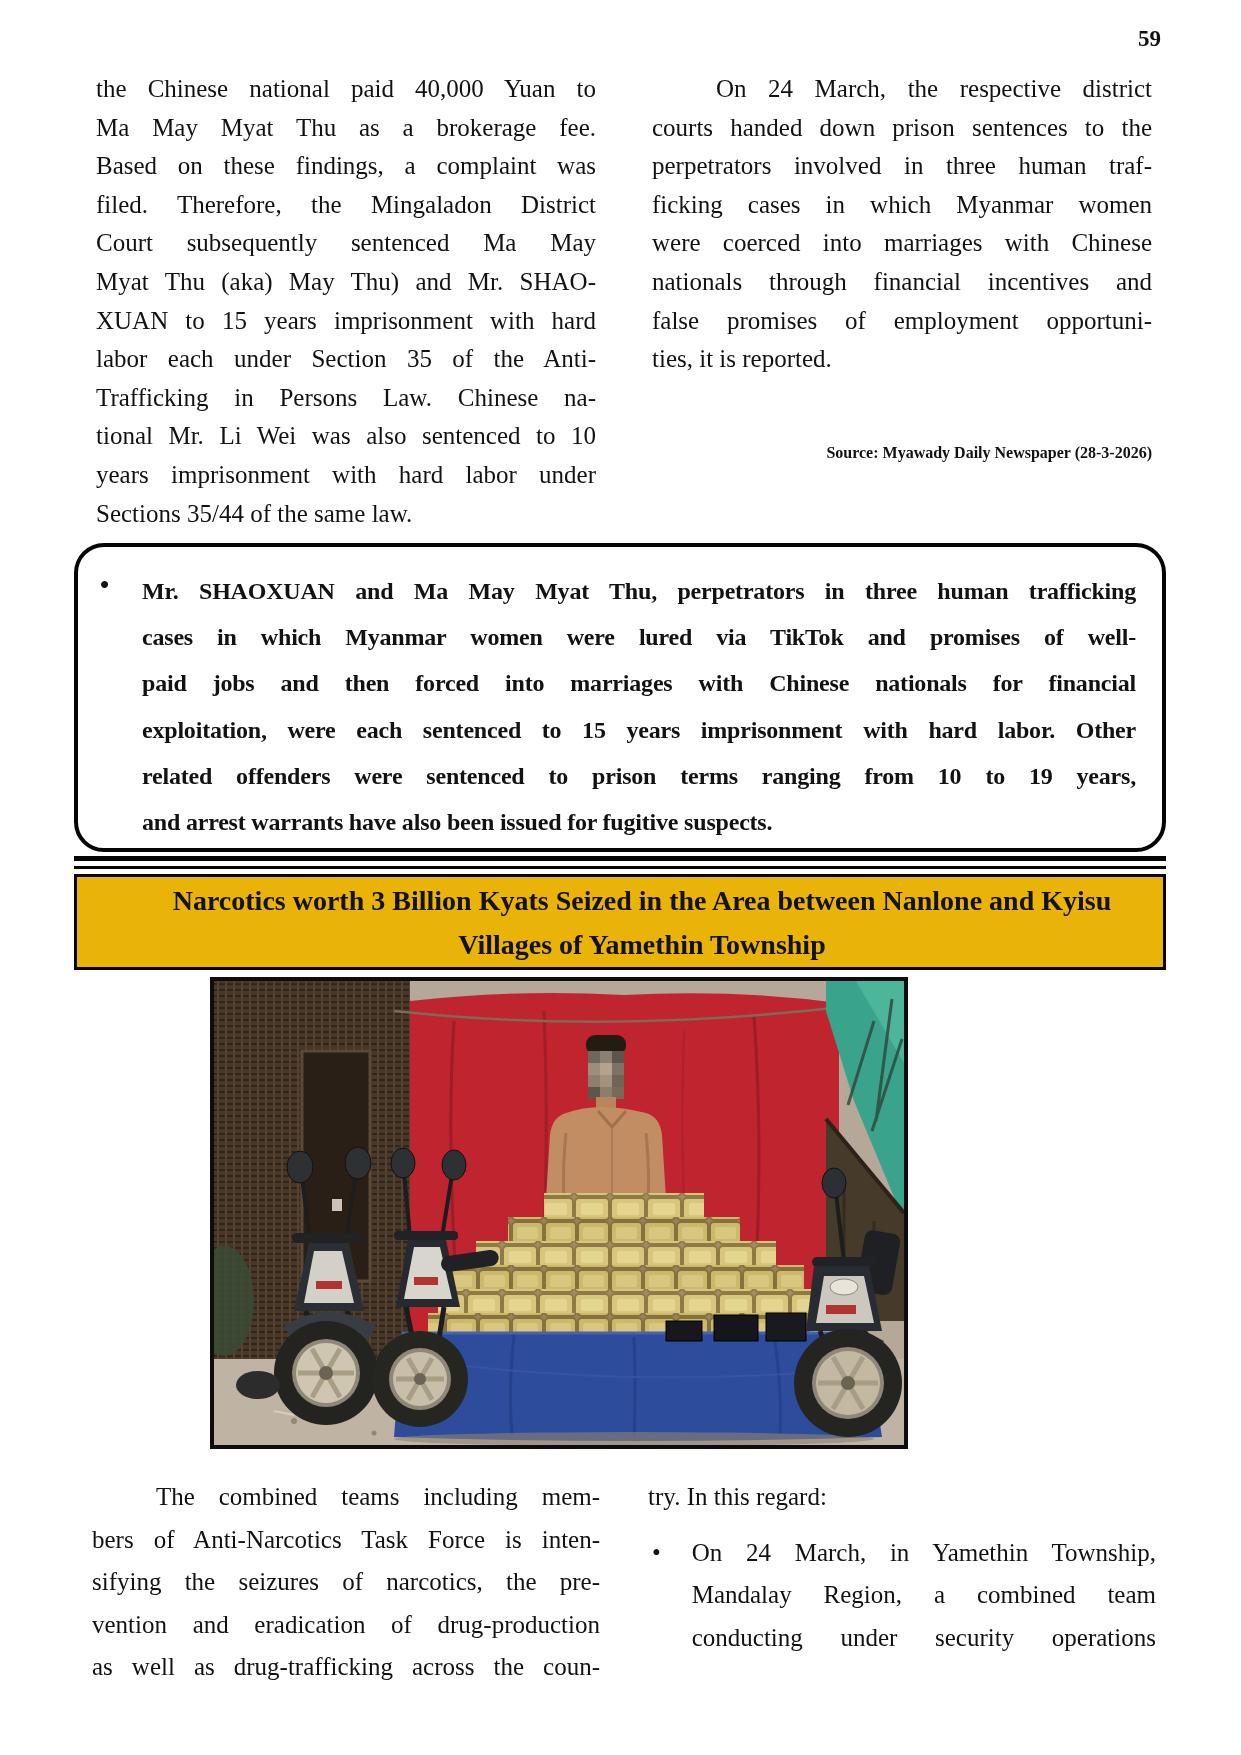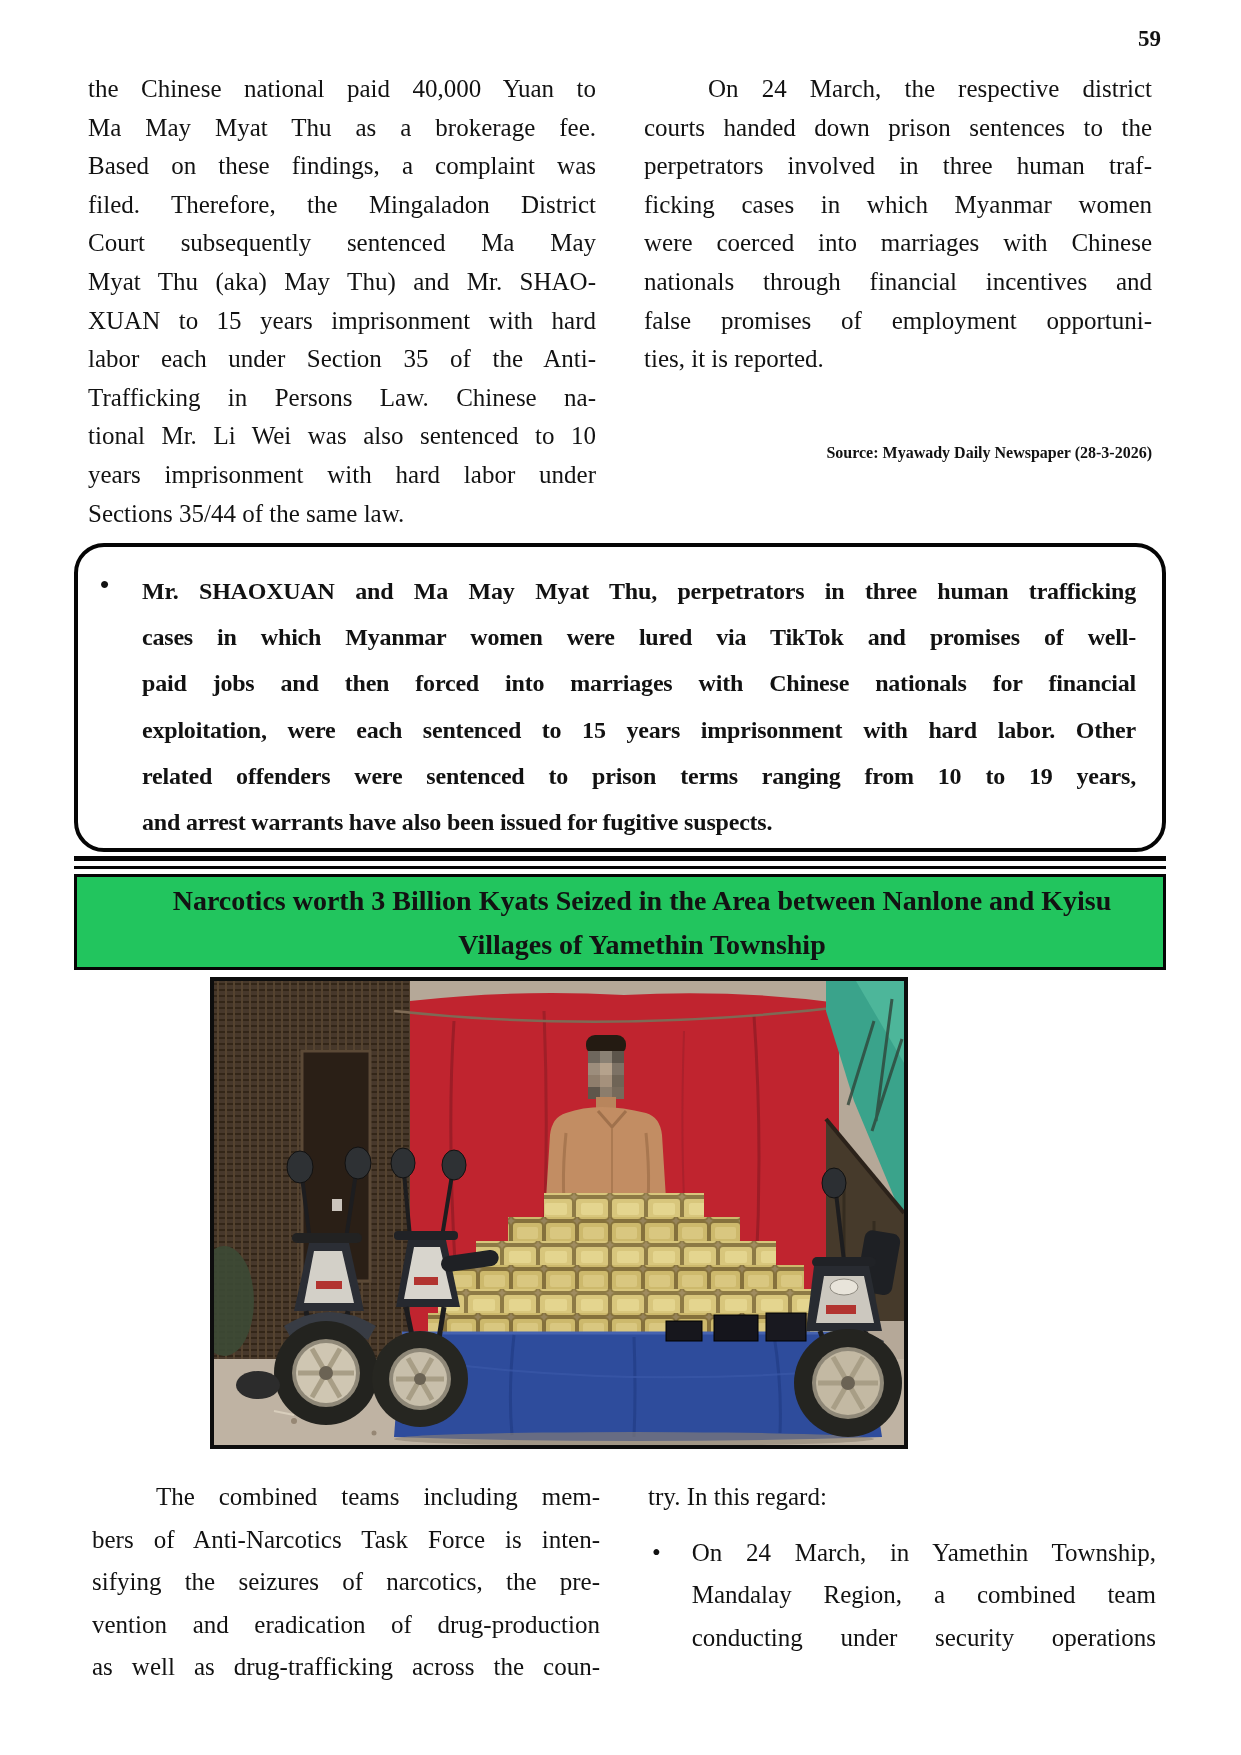--- a/index.html
+++ b/index.html
@@ -4,21 +4,21 @@
 <style>
   html,body{margin:0;padding:0;background:#ffffff;}
   #page{
     position:relative;width:1241px;height:1755px;background:#ffffff;
     font-family:"Liberation Serif","DejaVu Serif",serif;color:#121212;overflow:hidden;
   }
   .abs{position:absolute;}
   #page-number{top:26px;right:80px;font-size:23px;font-weight:bold;}
   
   .cols{display:flex;gap:48px;}
-  .col{width:508px;font-size:25px;line-height:38.6px;}
+  .col{width:508px;font-size:25px;line-height:38.6px;margin-left:8px;}
   #cols-top{left:88px;top:70px;width:1064px;}
   .tline{text-align:justify;text-align-last:justify;}
   .tline.natural{text-align-last:left;}
   .tline.indent{text-indent:64px;}
   #source-line{margin-top:62px;font-size:16px;font-weight:bold;text-align:right;line-height:24px;}
   
   #callout{
     left:74px;top:543px;width:1092px;height:309px;box-sizing:border-box;
     border:4px solid #050505;border-radius:30px;display:flex;
     padding:21px 26px 10px 22px;background:#fff;
@@ -90,21 +90,21 @@
         <div class="tline">paid jobs and then forced into marriages with Chinese nationals for financial</div>
         <div class="tline">exploitation, were each sentenced to 15 years imprisonment with hard labor. Other</div>
         <div class="tline">related offenders were sentenced to prison terms ranging from 10 to 19 years,</div>
         <div class="tline natural">and arrest warrants have also been issued for fugitive suspects.</div>
       </div>
   </div>
 
   <div id="rule-thick" class="abs rule"></div>
   <div id="rule-thin" class="abs rule"></div>
 
-  <div id="headline-banner" class="abs" style="background-color: #22c55e; padding-left: 44px;">
+  <div id="headline-banner" class="abs" style="background-color: #eab308; padding-left: 44px;">
     <div>Narcotics worth 3 Billion Kyats Seized in the Area between Nanlone and Kyisu</div>
     <div>Villages of Yamethin Township</div>
   </div>
 
   <div id="photo-frame" class="abs">
     <svg width="690" height="464" viewBox="0 0 690 464" xmlns="http://www.w3.org/2000/svg">
       <defs>
         <pattern id="weave" width="16" height="12" patternUnits="userSpaceOnUse">
           <rect width="16" height="12" fill="#47382b"></rect>
           <path d="M0,3 H16 M0,9 H16" stroke="#332618" stroke-width="2"></path>

